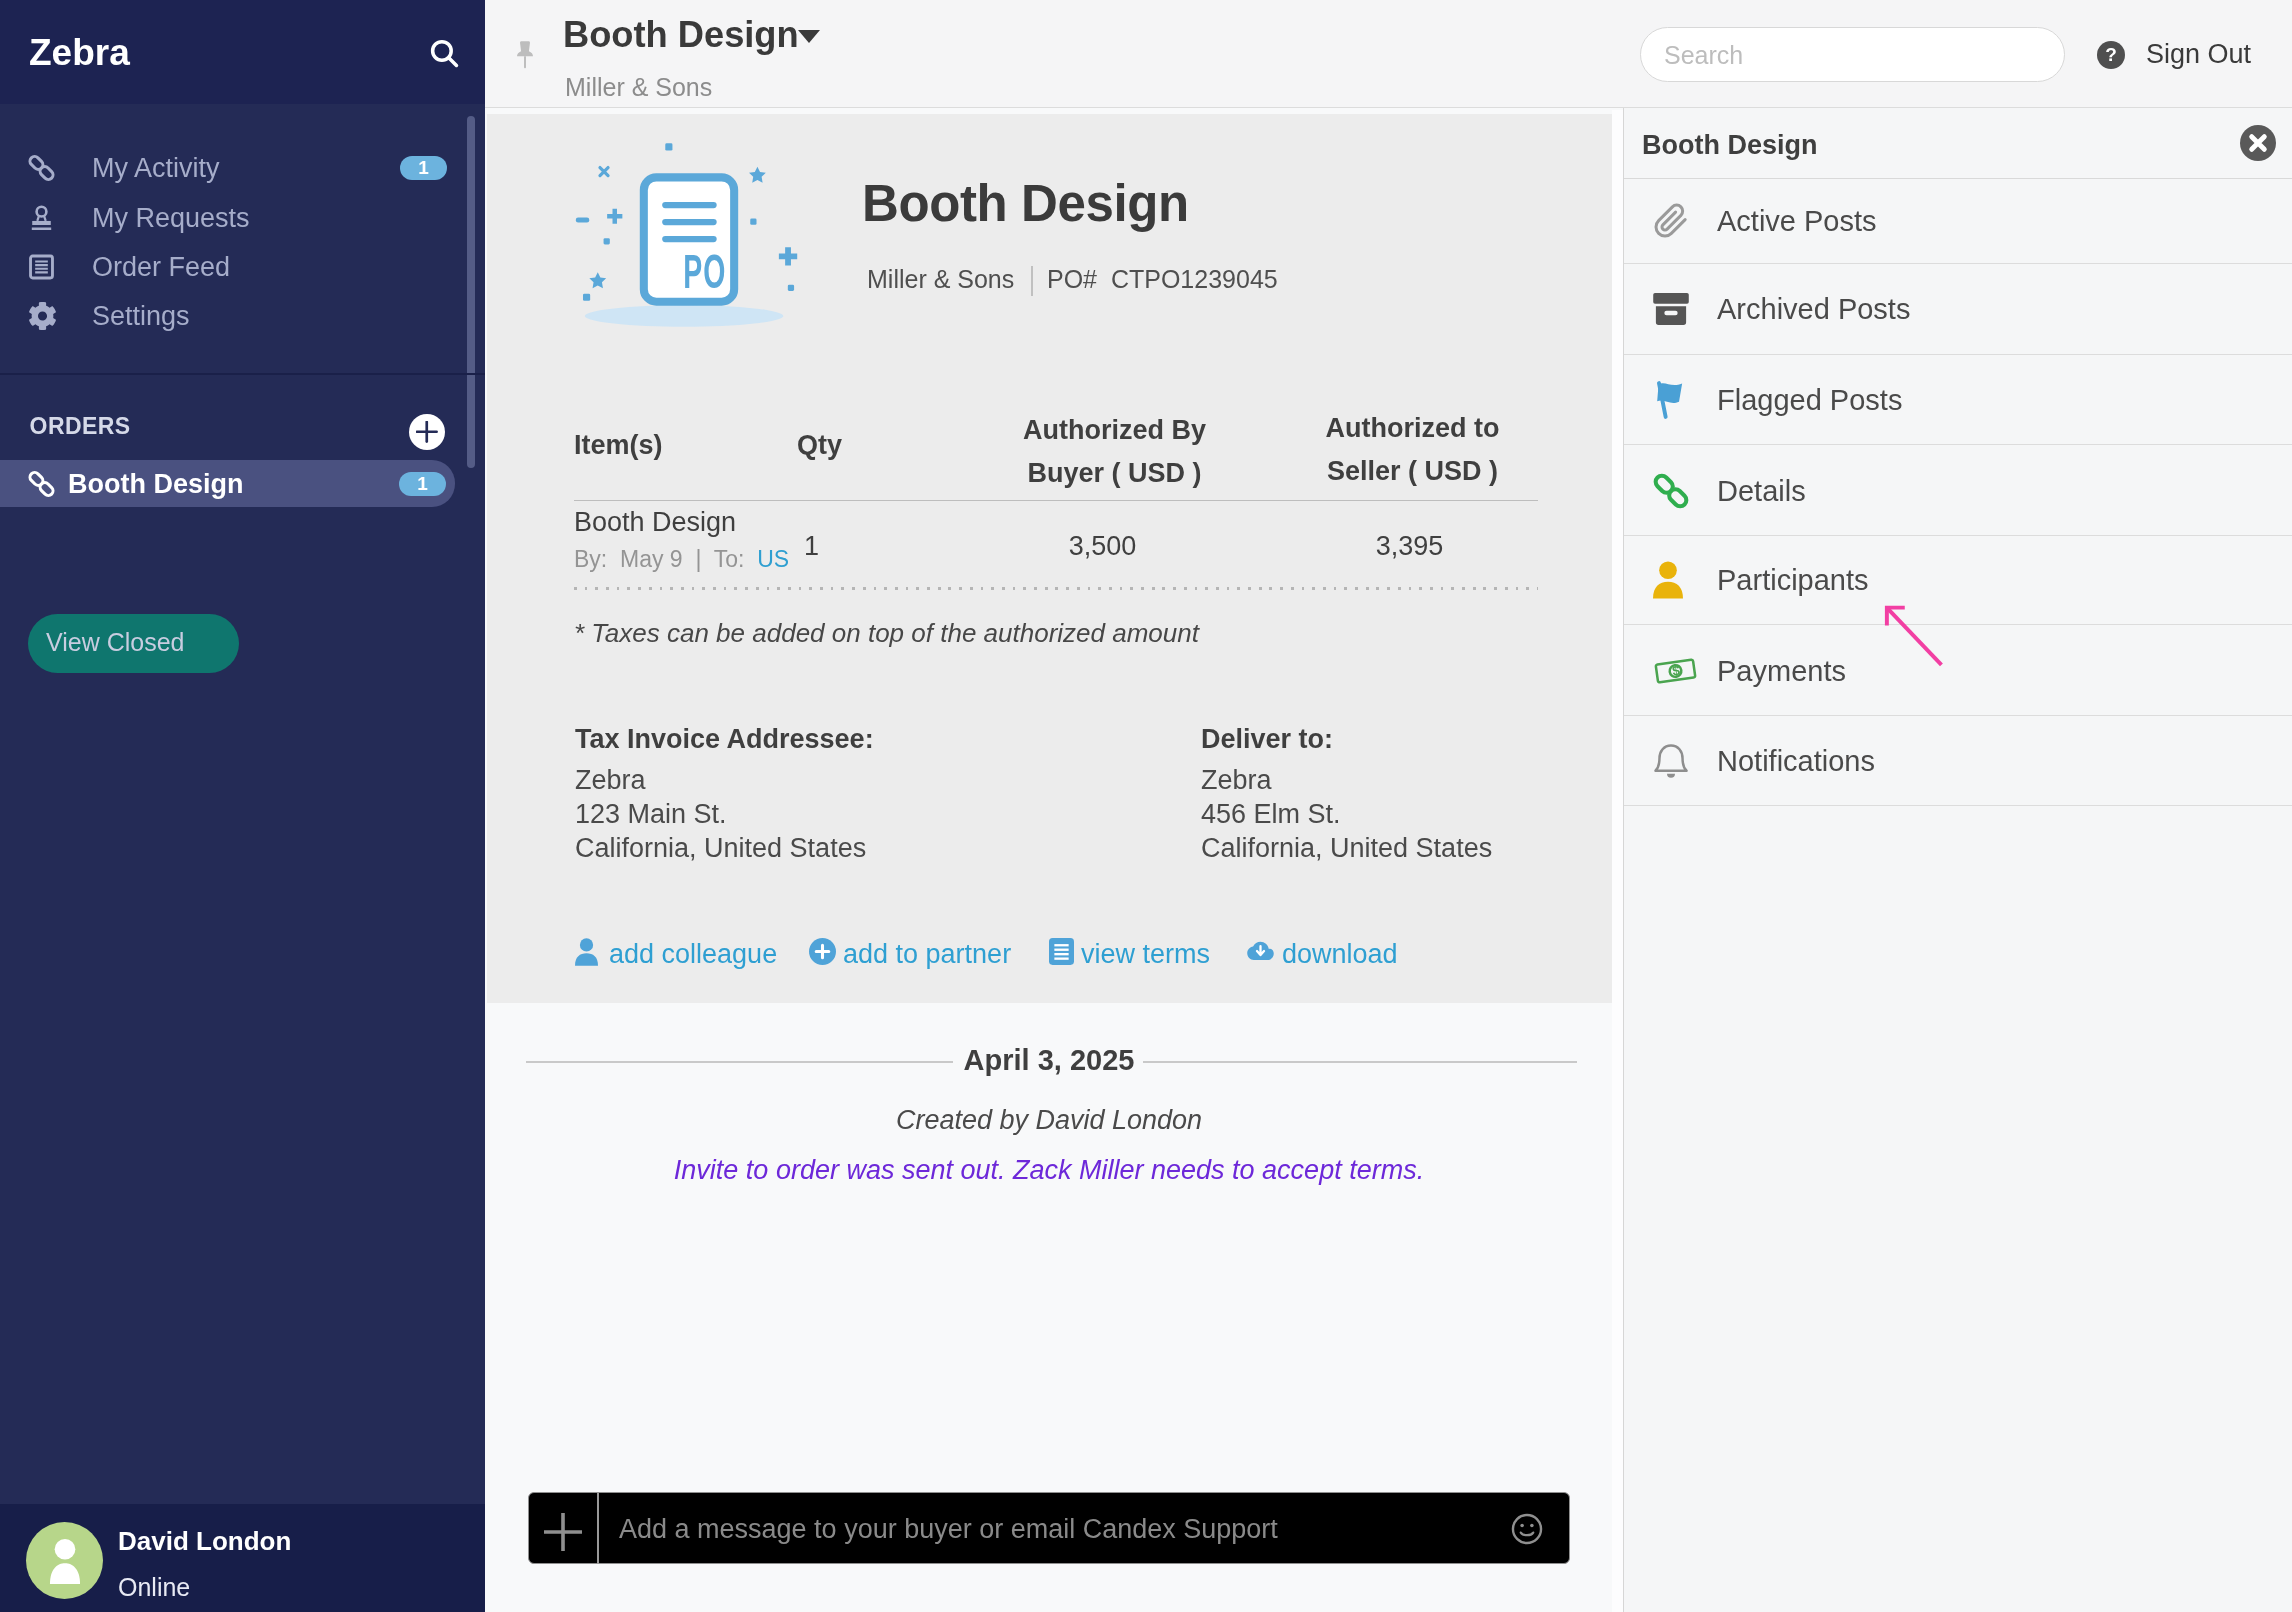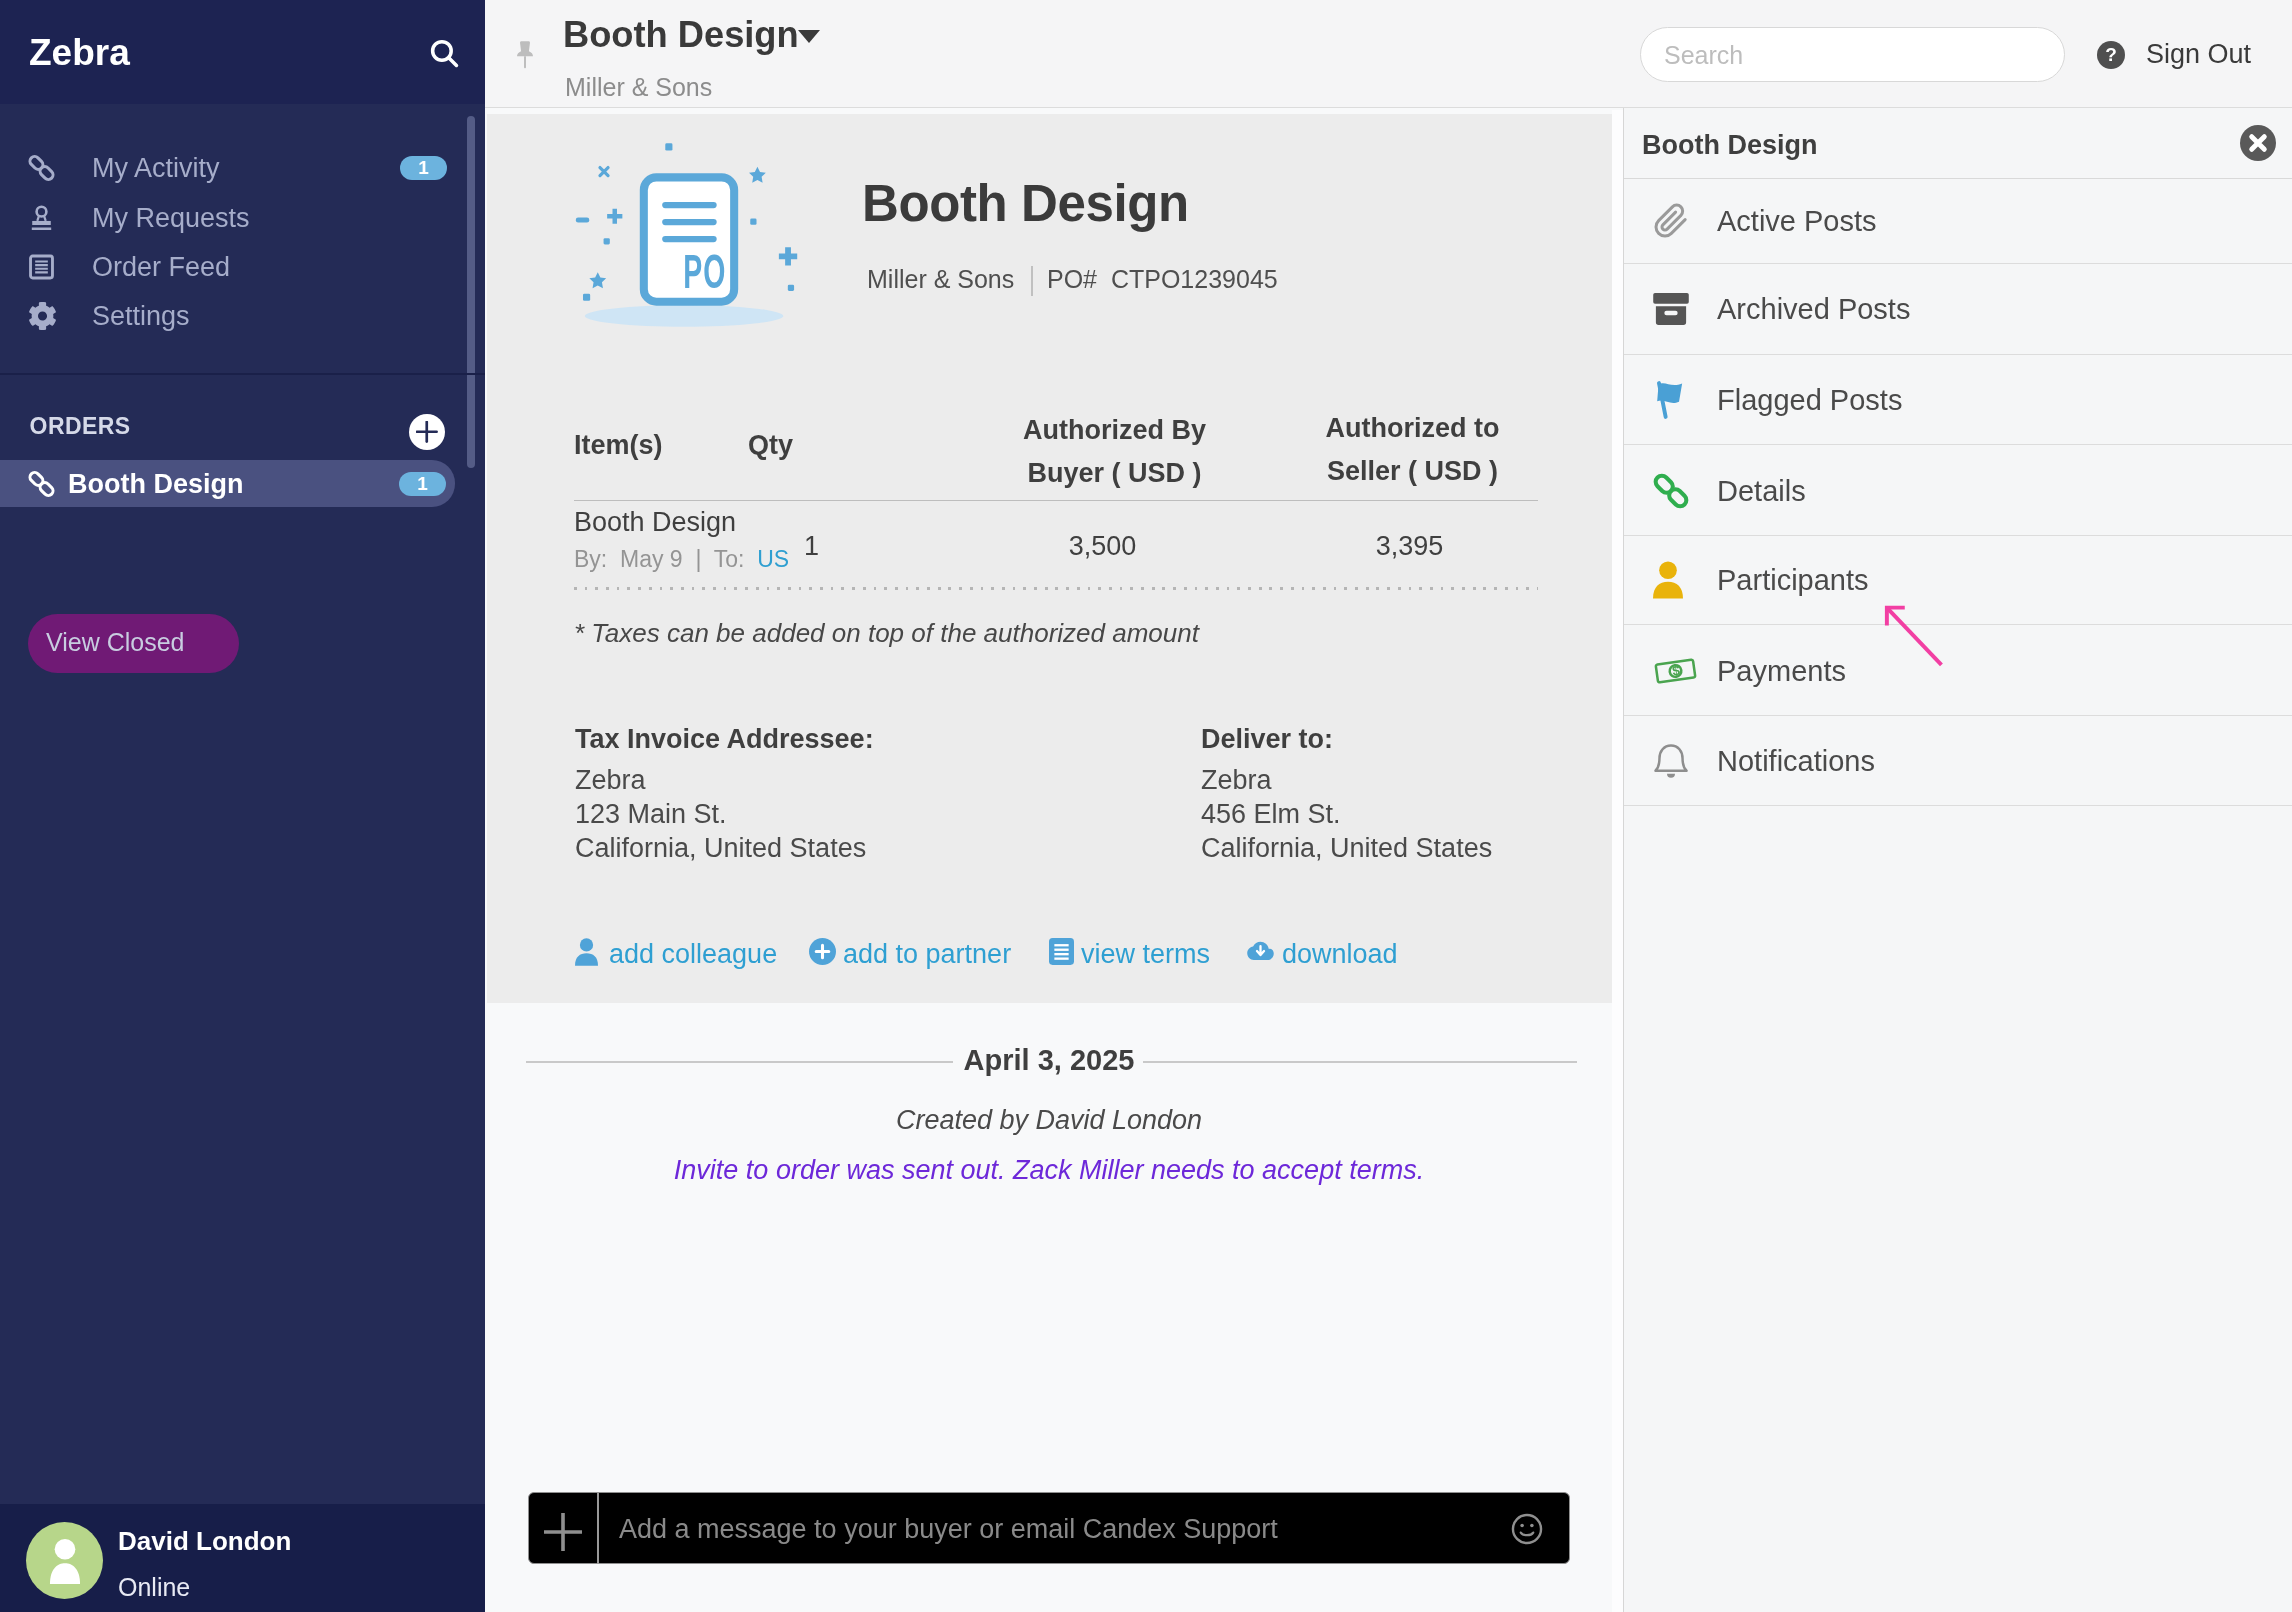--- a/index.html
+++ b/index.html
@@ -14,21 +14,21 @@
   .menuItem .mi-label { position:absolute; left:68px; top:50%; transform:translateY(-50%);margin-left:24px; }
   .menuItem svg { position:absolute; left:28px; top:50%; transform:translateY(-50%); }
   .badge { position:absolute; width:47px; height:24px; border-radius:12.5px; background:#6CB3DE; color:#fff;
            font-size:19px; font-weight:bold; text-align:center; line-height:24px; }
   #sbDivider { position:absolute; left:0; top:373px; width:485px; height:1.8px; background:#1A2049; }
   #ordersLabel { position:absolute; left:29.6px; top:413px; font-size:23px; font-weight:bold; color:#D5D9E8; letter-spacing:0.4px; }
   #plusCircle { position:absolute; left:409px; top:414px; width:36px; height:36px; border-radius:50%; background:#fff; }
   #selRow { position:absolute; left:0; top:460px; width:455px; height:47px; background:#4A5180; border-radius:0 23px 23px 0; }
   #selRow .mi-label { position:absolute; left:68px; top:50%; transform:translateY(-50%); color:#fff; font-weight:bold; font-size:27px; }
   #selRow svg { position:absolute; left:28px; top:50%; transform:translateY(-50%); }
-  #viewClosed { position:absolute; left:28px; top:614px; width:211px; height:59px; border-radius:29.6px; background:#701a75;
+  #viewClosed { position:absolute; left:28px; top:614px; width:211px; height:59px; border-radius:29.6px; background:#0f766e;
                 color:#C8CDE0; font-size:25px; text-align:left; padding-left:18px; line-height:57px; }
   #sbScroll { position:absolute; left:467px; top:116px; width:8px; height:352px; border-radius:4.5px; background:#545C86; }
   #sbBottom { position:absolute; left:0; top:1504px; width:485px; height:108px; background:#171E49; }
   #avatar { position:absolute; left:26px; top:18px; width:77px; height:77px; border-radius:50%; background:#B7D68A; }
   #userName { position:absolute; left:118px; top:21.5px; font-size:26px; font-weight:bold; color:#fff; }
   #userStatus { position:absolute; left:118px; top:69px; font-size:25px; color:#E8EAF4; }
   
   #topbar { position:absolute; left:485px; top:0; width:1808px; height:108px; background:#F5F5F6; border-bottom:1.8px solid #DCDCDC; }
   #tbTitle { position:absolute; left:78px; top:14.3px; font-size:37px; font-weight:bold; color:#3A3A3A; transform:scaleX(0.98); transform-origin:left top; }
   #tbCaret { position:absolute; left:313px; top:30px; width:0; height:0; border-left:11.6px solid transparent; border-right:11.6px solid transparent; border-top:13.4px solid #3A3A3A; }
@@ -175,21 +175,21 @@
         <text x="0" y="42" font-family="Liberation Sans, sans-serif" font-size="53" font-weight="bold" fill="#5BA8D9" letter-spacing="2">PO</text>
       </g>
     </g>
   </svg>
   <div class="abs" style="left:377px;top:68px;font-size:51px;font-weight:bold;color:#3B3B3B;line-height:1;letter-spacing:-0.4px">Booth Design</div>
   <div class="abs" style="left:382px;top:157px;font-size:25px;color:#4F4F4F;line-height:1">Miller &amp; Sons</div>
   <div class="abs" style="left:546px;top:156px;width:1.8px;height:29.6px;background:#C0C0C0"></div>
   <div class="abs" style="left:562px;top:157px;font-size:25px;color:#4F4F4F;line-height:1">PO#&nbsp;&nbsp;CTPO1239045</div>
 
   <div class="abs" style="left:89px;top:322px;font-size:27px;font-weight:bold;color:#3F3F3F;line-height:1">Item(s)</div>
-  <div class="abs" style="left:263px;top:322px;width:143px;text-align:left;font-size:27px;font-weight:bold;color:#3F3F3F;line-height:1">Qty</div>
+  <div class="abs" style="left:263px;top:322px;width:143px;text-align:center;font-size:27px;font-weight:bold;color:#3F3F3F;line-height:1">Qty</div>
   <div class="abs" style="left:486px;top:299px;width:287px;text-align:center;font-size:27px;font-weight:bold;color:#3F3F3F;line-height:43px">Authorized By<br>Buyer ( USD )</div>
   <div class="abs" style="left:784px;top:297px;width:287px;text-align:center;font-size:27px;font-weight:bold;color:#3F3F3F;line-height:43px">Authorized to<br>Seller ( USD )</div>
   <div class="abs" style="left:89px;top:390px;width:964px;height:0.9px;background:#BDBDBD"></div>
   <div class="abs" style="left:89px;top:399px;font-size:27px;color:#3F3F3F;line-height:1">Booth Design</div>
   <div class="abs" style="left:89px;top:438px;font-size:23px;color:#949494;line-height:1">By:&nbsp; May 9 &nbsp;|&nbsp; To: &nbsp;<span style="color:#2F9FD1">US</span></div>
   <div class="abs" style="left:255px;top:423px;width:143px;text-align:center;font-size:27px;color:#3F3F3F;line-height:1">1</div>
   <div class="abs" style="left:474px;top:423px;width:287px;text-align:center;font-size:27px;color:#3F3F3F;line-height:1">3,500</div>
   <div class="abs" style="left:781px;top:423px;width:287px;text-align:center;font-size:27px;color:#3F3F3F;line-height:1">3,395</div>
   <div class="abs" style="left:89px;top:477px;width:964px;height:2.7px;background:repeating-linear-gradient(to right,#B5B5B5 0 2.7px,transparent 2.7px 10.7px)"></div>
   <div class="abs" style="left:89px;top:510px;font-size:26px;font-style:italic;color:#474747;line-height:1">* Taxes can be added on top of the authorized amount</div>

